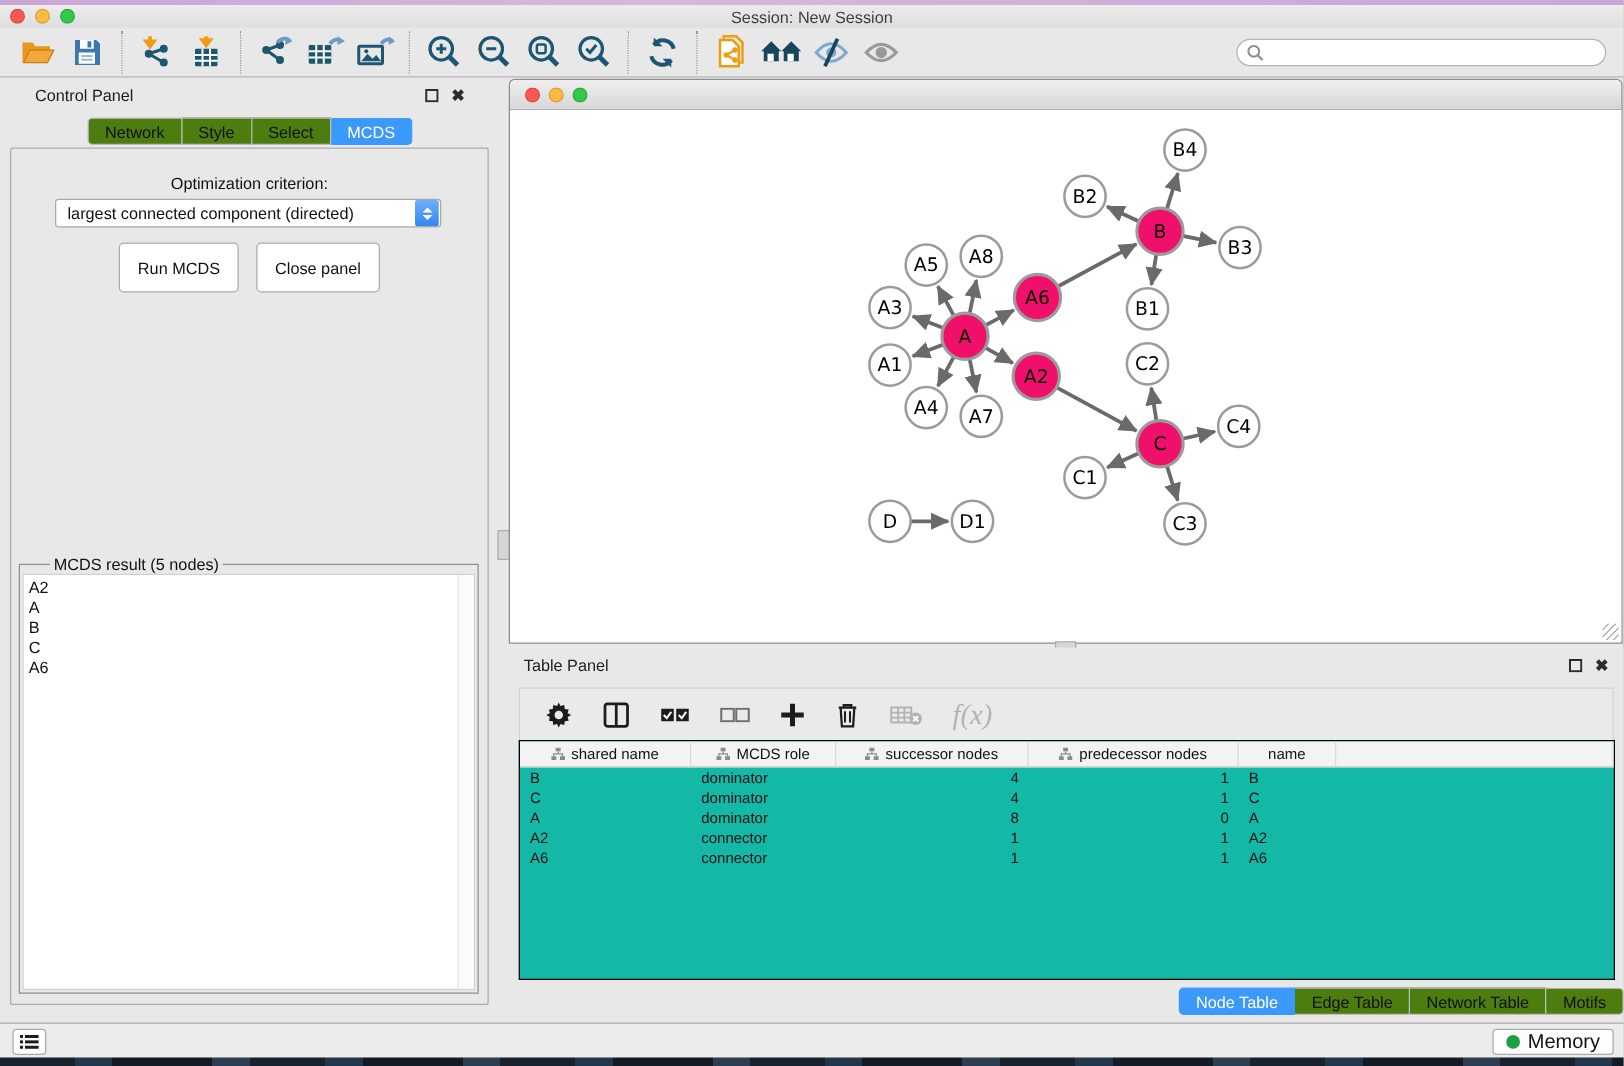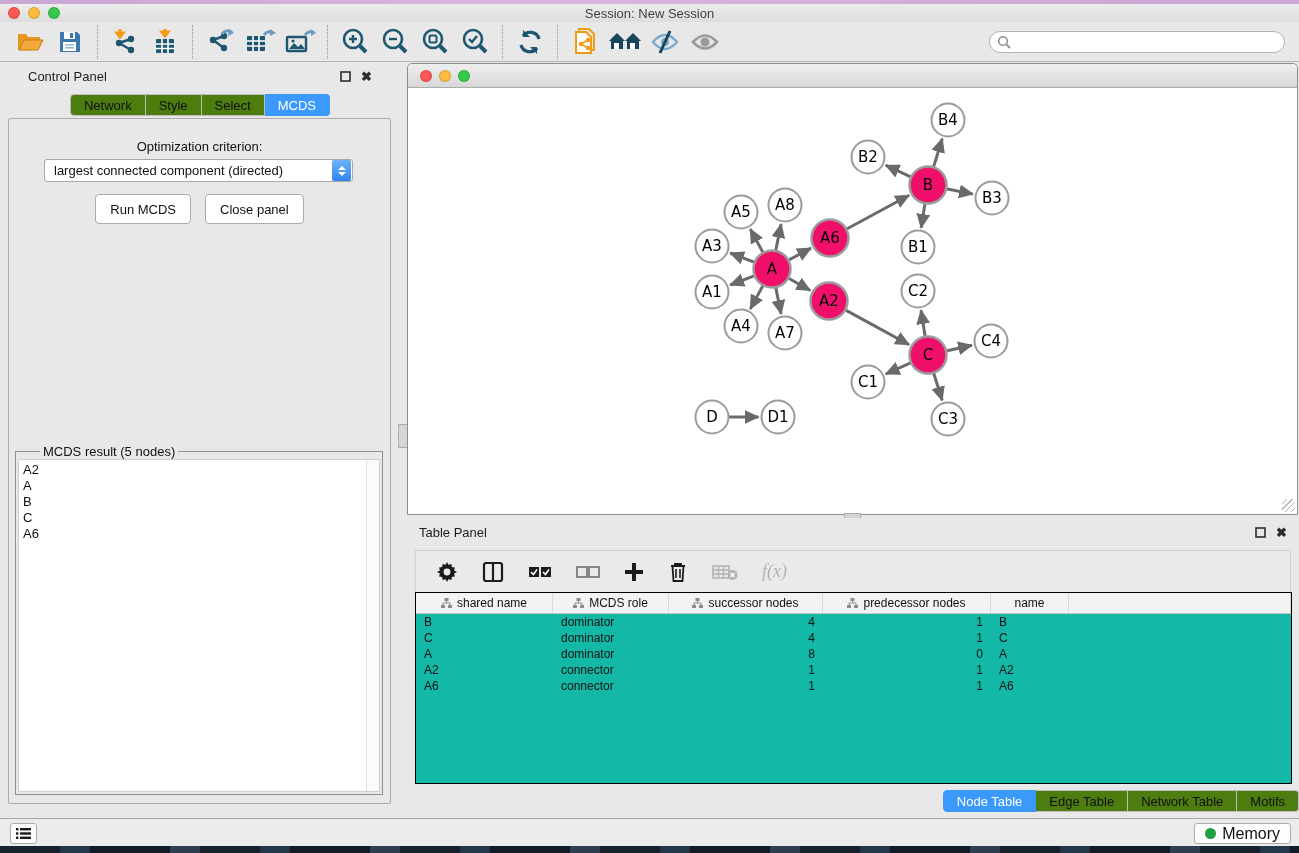--- a/index.html
+++ b/index.html
@@ -46,21 +46,21 @@
   .opt-label { position:absolute; top:20px; left:0; right:0; text-align:center; font-size:13px; color:#111; }
   .opt-select { position:absolute; top:40px; left:35px; right:37px; height:23px; background:#fff;
                 border:1px solid #a9a9a9; border-radius:3px; display:flex; align-items:center;
                 font-size:13px; color:#111; padding-left:9px; }
   .sel-stepper { margin-left:auto; width:19px; height:21px; border-radius:2px 2px 2px 2px;
                  background:linear-gradient(#6fb1f9,#3286f0); display:flex; flex-direction:column;
                  align-items:center; justify-content:center; gap:2px; margin-right:1px; }
   .chev { width:0; height:0; border-left:4px solid transparent; border-right:4px solid transparent; }
   .chev.up { border-bottom:4px solid #fff; } .chev.dn { border-top:4px solid #fff; }
   .btn-row { position:absolute; top:75px; left:0; right:0; display:flex; justify-content:center; gap:14px; }
-  .push-btn { height:30px; padding:0 14px; background:#fff; border:1px solid #ababab; border-radius:4px;
+  .push-btn { height:40px; padding:0 14px; background:#fff; border:1px solid #ababab; border-radius:4px;
               font-size:13px; color:#111; display:flex; align-items:center; }
   .mcds-fieldset { position:absolute; left:6px; right:7px; top:332px; bottom:8px;
                    border:1px solid #8f8f8f; }
   .mcds-legend { position:absolute; top:-8px; left:4px; background:#e8e8e8; padding:0 3px;
                  font-size:13px; color:#111;margin-left:20px; }
   .mcds-list { position:absolute; top:7px; left:2px; right:2px; bottom:2px; background:#fff;
                border:1px solid #d0d0d0; font-size:13px; color:#111; overflow:hidden; }
   .mcds-list ul { list-style:none; padding:2px 0 0 4px; }
   .mcds-list li { line-height:16px; }
   .list-scroll { position:absolute; right:0; top:0; bottom:0; width:13px; background:#fbfbfb;
@@ -88,21 +88,21 @@
     background:repeating-linear-gradient(135deg, transparent 0 3px, #b5b5b5 3px 4px); }
 
   
   .table-panel { position:absolute; top:456px; left:0; right:0; bottom:0; background:#e8e8e8; }
   .tp-header { position:absolute; top:0; left:0; right:0; height:28px; display:flex; align-items:center;
                padding:0 12px; font-size:13px; color:#1c1c1c; }
   .tp-toolbar { position:absolute; top:32px; left:8px; right:8px; height:42px; background:#eaeaea;
                 border:1px solid #d2d2d2; border-bottom:none; display:flex; align-items:center;
                 gap:24px; padding-left:20px; }
   .tp-tool { display:flex; align-items:center; justify-content:center; }
-  .fx { font-family:"Liberation Serif", serif; font-style:italic; font-size:18px; color:#b3b3b3; }
+  .fx { font-family:"Liberation Serif", serif; font-style:italic; font-size:23px; color:#b3b3b3; }
   .tp-table { position:absolute; top:74px; left:8px; right:7px; bottom:34px; background:#14b8a6;
               border:1px solid #000000; overflow:hidden; }
   .thead { display:grid; grid-template-columns:137px 116px 154px 168px 78px 1fr; height:21px;
            background:#f3f3f3; border-bottom:1px solid #c6c6c6; }
   .th { display:flex; align-items:center; justify-content:center; gap:5px; font-size:12px; color:#111;
         border-right:1px solid #d9d9d9; overflow:hidden; }
   .trows { font-size:12px; color:#111; }
   .trow { display:grid; grid-template-columns:137px 116px 154px 168px 78px 1fr; height:16px;
           line-height:16px; }
   .td { padding:0 8px; overflow:hidden; white-space:nowrap; }

